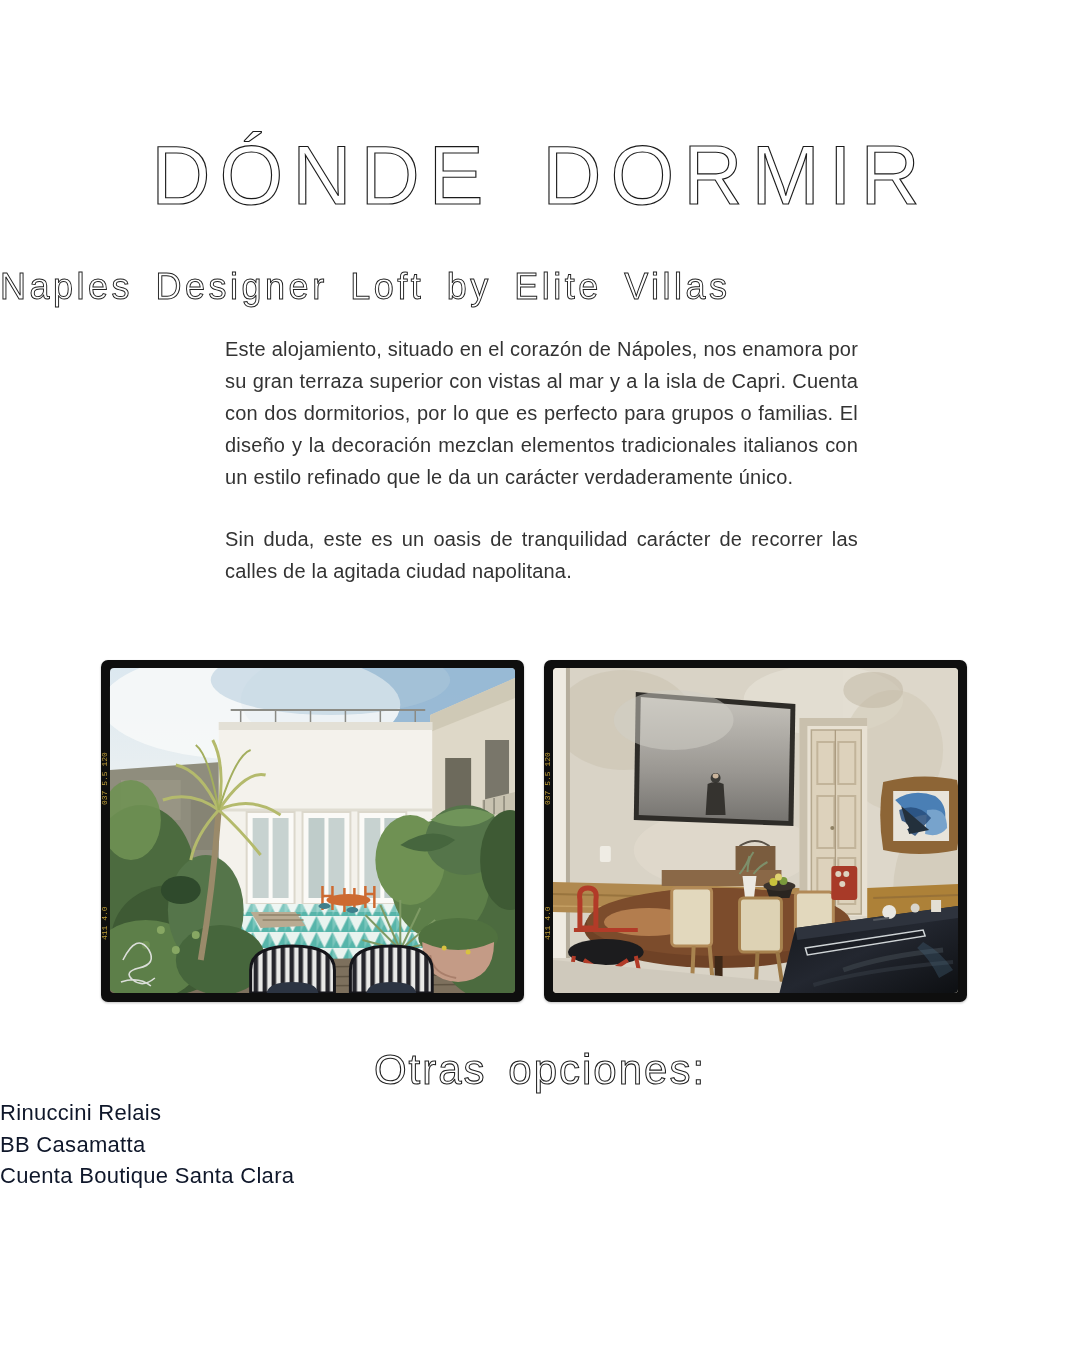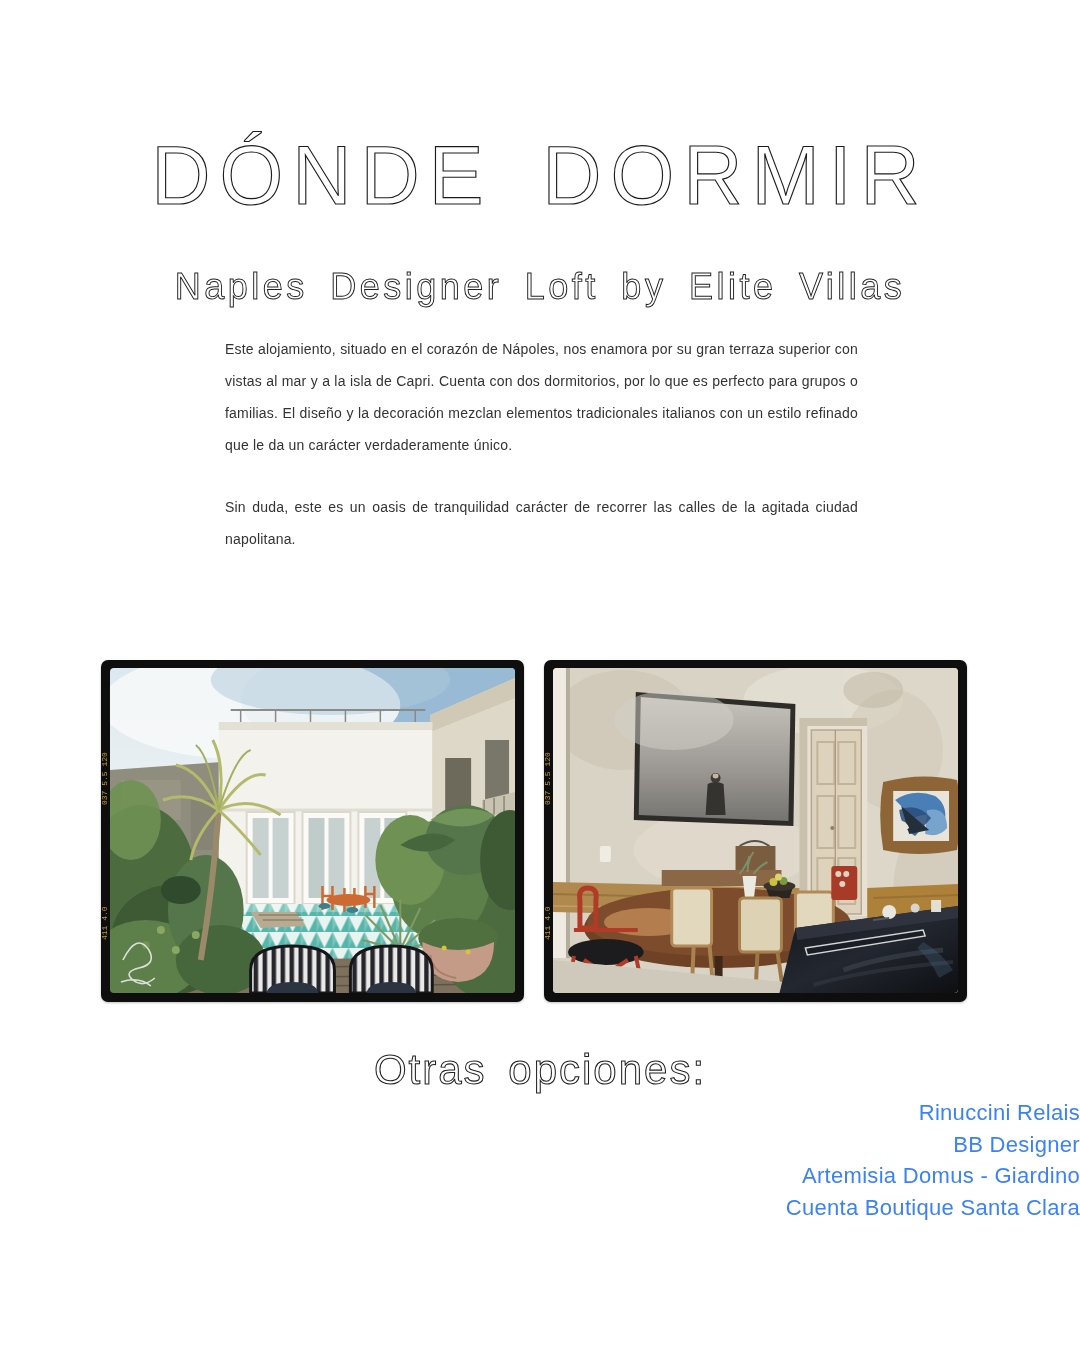--- a/index.html
+++ b/index.html
@@ -36,33 +36,33 @@
     letter-spacing: 9px;
     word-spacing: 18px;
     transform: scaleY(1.02);
   }
 
   .subtitle {
     position: absolute;
     top: 266px;
     left: 0;
     width: 100%;
-    text-align: center;
+    text-align: left;
     font-size: 36px;
     letter-spacing: 3.5px;
     word-spacing: 9px;
     -webkit-text-stroke: 0.95px #222222;
   }
 
   .body-copy {
     position: absolute;
     top: 333px;
     left: 225px;
     width: 633px;
-    font-size: 14px;
+    font-size: 20px;
     line-height: 32px;
     text-align: justify;
     color: #333333;
     letter-spacing: 0.2px;
   }
   .body-copy p + p { margin-top: 30px; }
 
   .photo-row {
     position: absolute;
     top: 660px;
@@ -90,24 +90,24 @@
     word-spacing: 8px;
     -webkit-text-stroke: 1.05px #222222;
   }
 
   .options-list {
     position: absolute;
     top: 1097px;
     left: 0;
     width: 100%;
     list-style: none;
-    text-align: right;
+    text-align: left;
     font-size: 22px;
     line-height: 31.5px;
-    color: #3b82f6;
+    color: #0f172a;
     letter-spacing: 0.3px;
   }
 </style>
 </head>
 <body>
 
 <div class="page">
 
   <h1 class="display page-title">DÓNDE DORMIR</h1>
 
@@ -428,18 +428,17 @@
         <text transform="translate(6.5 145) rotate(-90)" font-size="8" fill="#c9a63a" opacity="0.95" font-family="Liberation Mono, monospace">037 5.5 120</text>
         <text transform="translate(6.5 280) rotate(-90)" font-size="8" fill="#c9a63a" opacity="0.95" font-family="Liberation Mono, monospace">411 4.0</text>
       </svg>
     </figure>
   </div>
 
   <h2 class="display options-heading">Otras opciones:</h2>
 
   <ul class="options-list">
     <li>Rinuccini Relais</li>
-    <li>BB Designer</li>
-    <li>Artemisia Domus - Giardino</li>
+    <li>BB Casamatta</li>
     <li>Cuenta Boutique Santa Clara</li>
   </ul>
 
 </div>
 
 </body></html>

